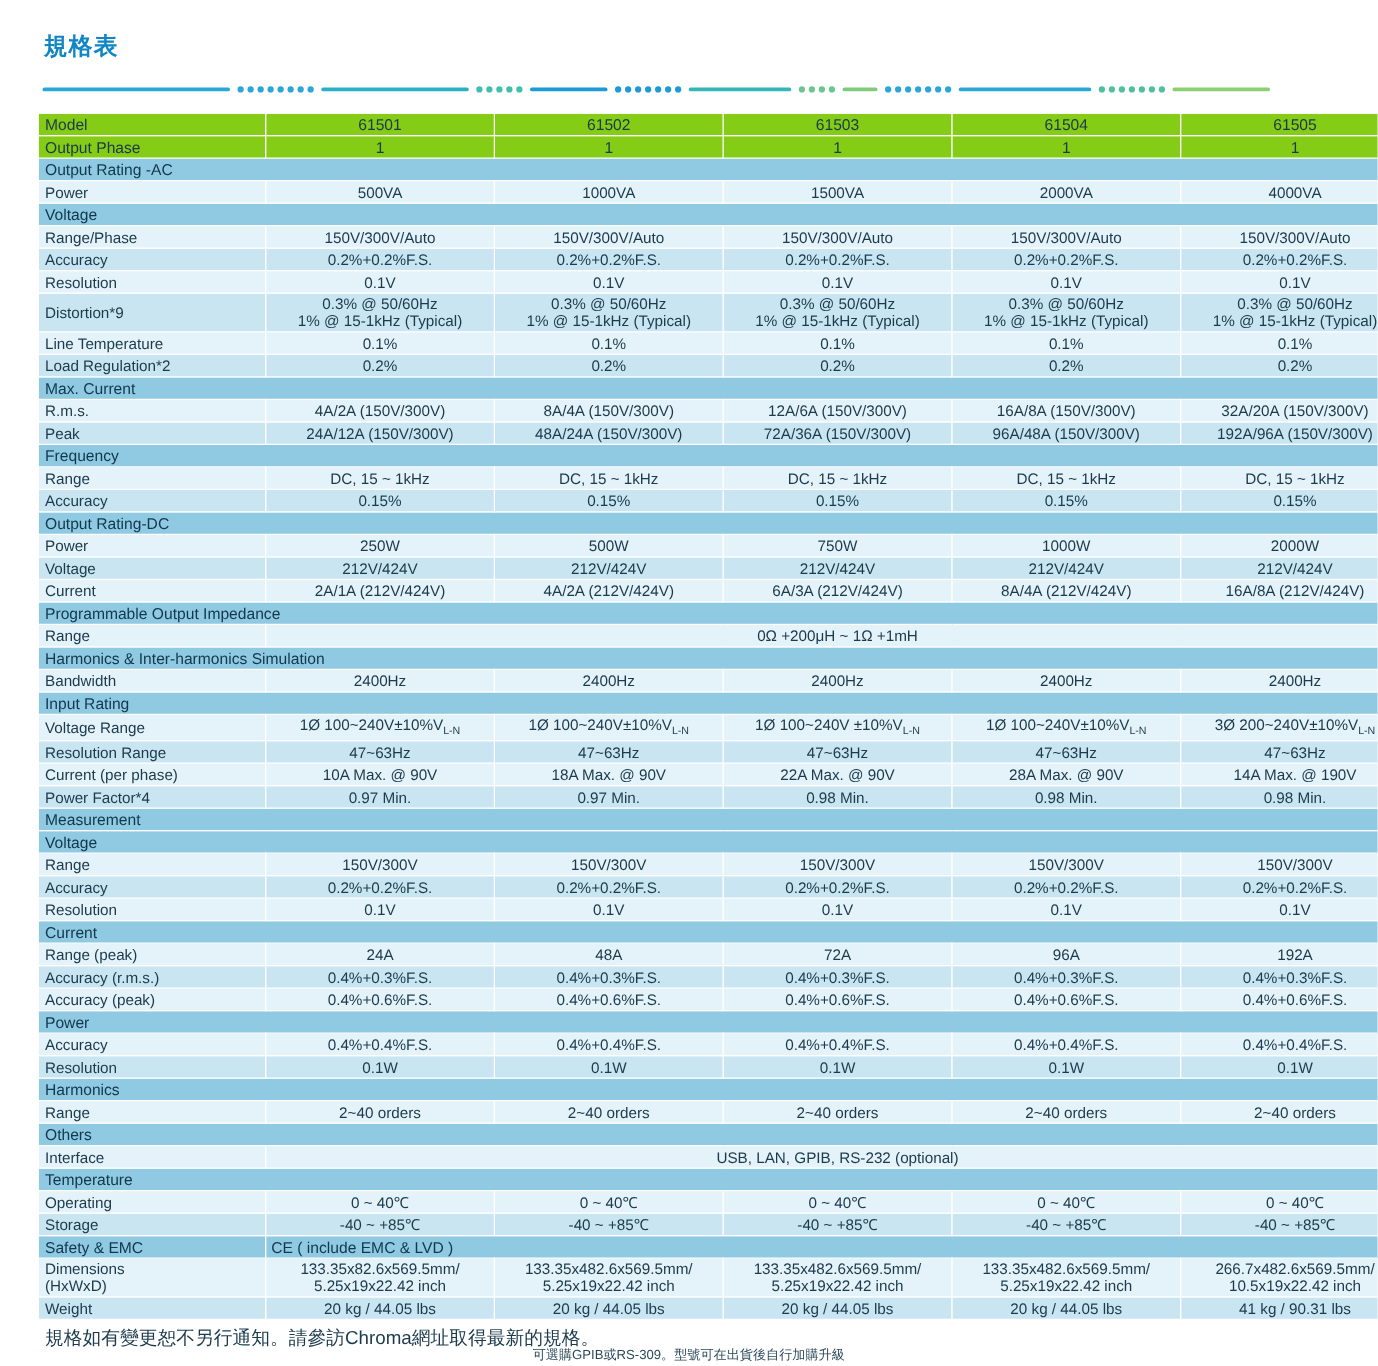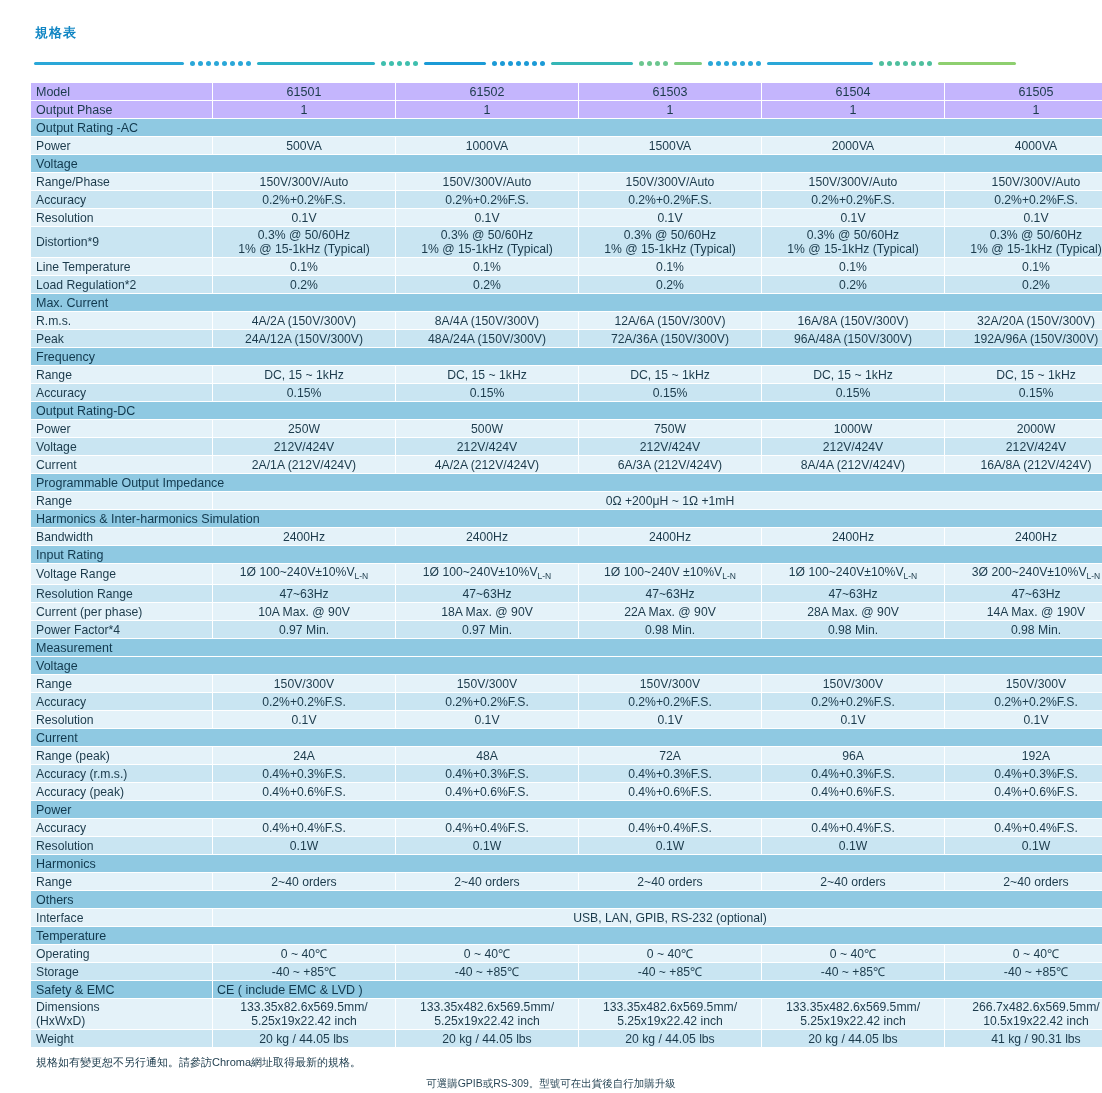--- a/index.html
+++ b/index.html
@@ -15,21 +15,21 @@
     overflow: hidden;
   }
   .page {
     position: relative;
     width: 1102px;
     height: 1093px;
     box-sizing: border-box;
     padding: 0 30px;
   }
   .title {
-    font-size: 13px;
+    font-size: 19px;
     color: #1186c4;
     font-weight: bold;
     padding-top: 24px;
     padding-left: 5px;
     letter-spacing: 1px;
   }
   .deco {
     margin-top: 14px;
     margin-bottom: 12px;
     height: 14px;
@@ -72,21 +72,21 @@
     width: 172px;
     text-align: left;
     padding-left: 5px !important;
   }
   .c-val {
     text-align: center;
     width: 174px;
   }
   
   tr.header td {
-    background: #c4b5fd;
+    background: #84cc16;
     font-size: 12.5px;
     text-align: center;
   }
   tr.header td.c-label {
     text-align: left;
   }
   tr.section td {
     background: #8fc9e2;
     text-align: left;
     font-weight: normal;
@@ -104,21 +104,21 @@
   }
   .two-line {
     line-height: 15px;
   }
   .sub {
     font-size: 8.5px;
     vertical-align: sub;
   }
   .notes {
     margin-top: 7px;
-    font-size: 11px;
+    font-size: 15px;
     color: #1b3a4b;
     line-height: 15.5px;
     padding-left: 6px;
   }
   .footnote-bottom {
     position: absolute;
     bottom: 2px;
     left: 0;
     width: 1102px;
     text-align: center;

